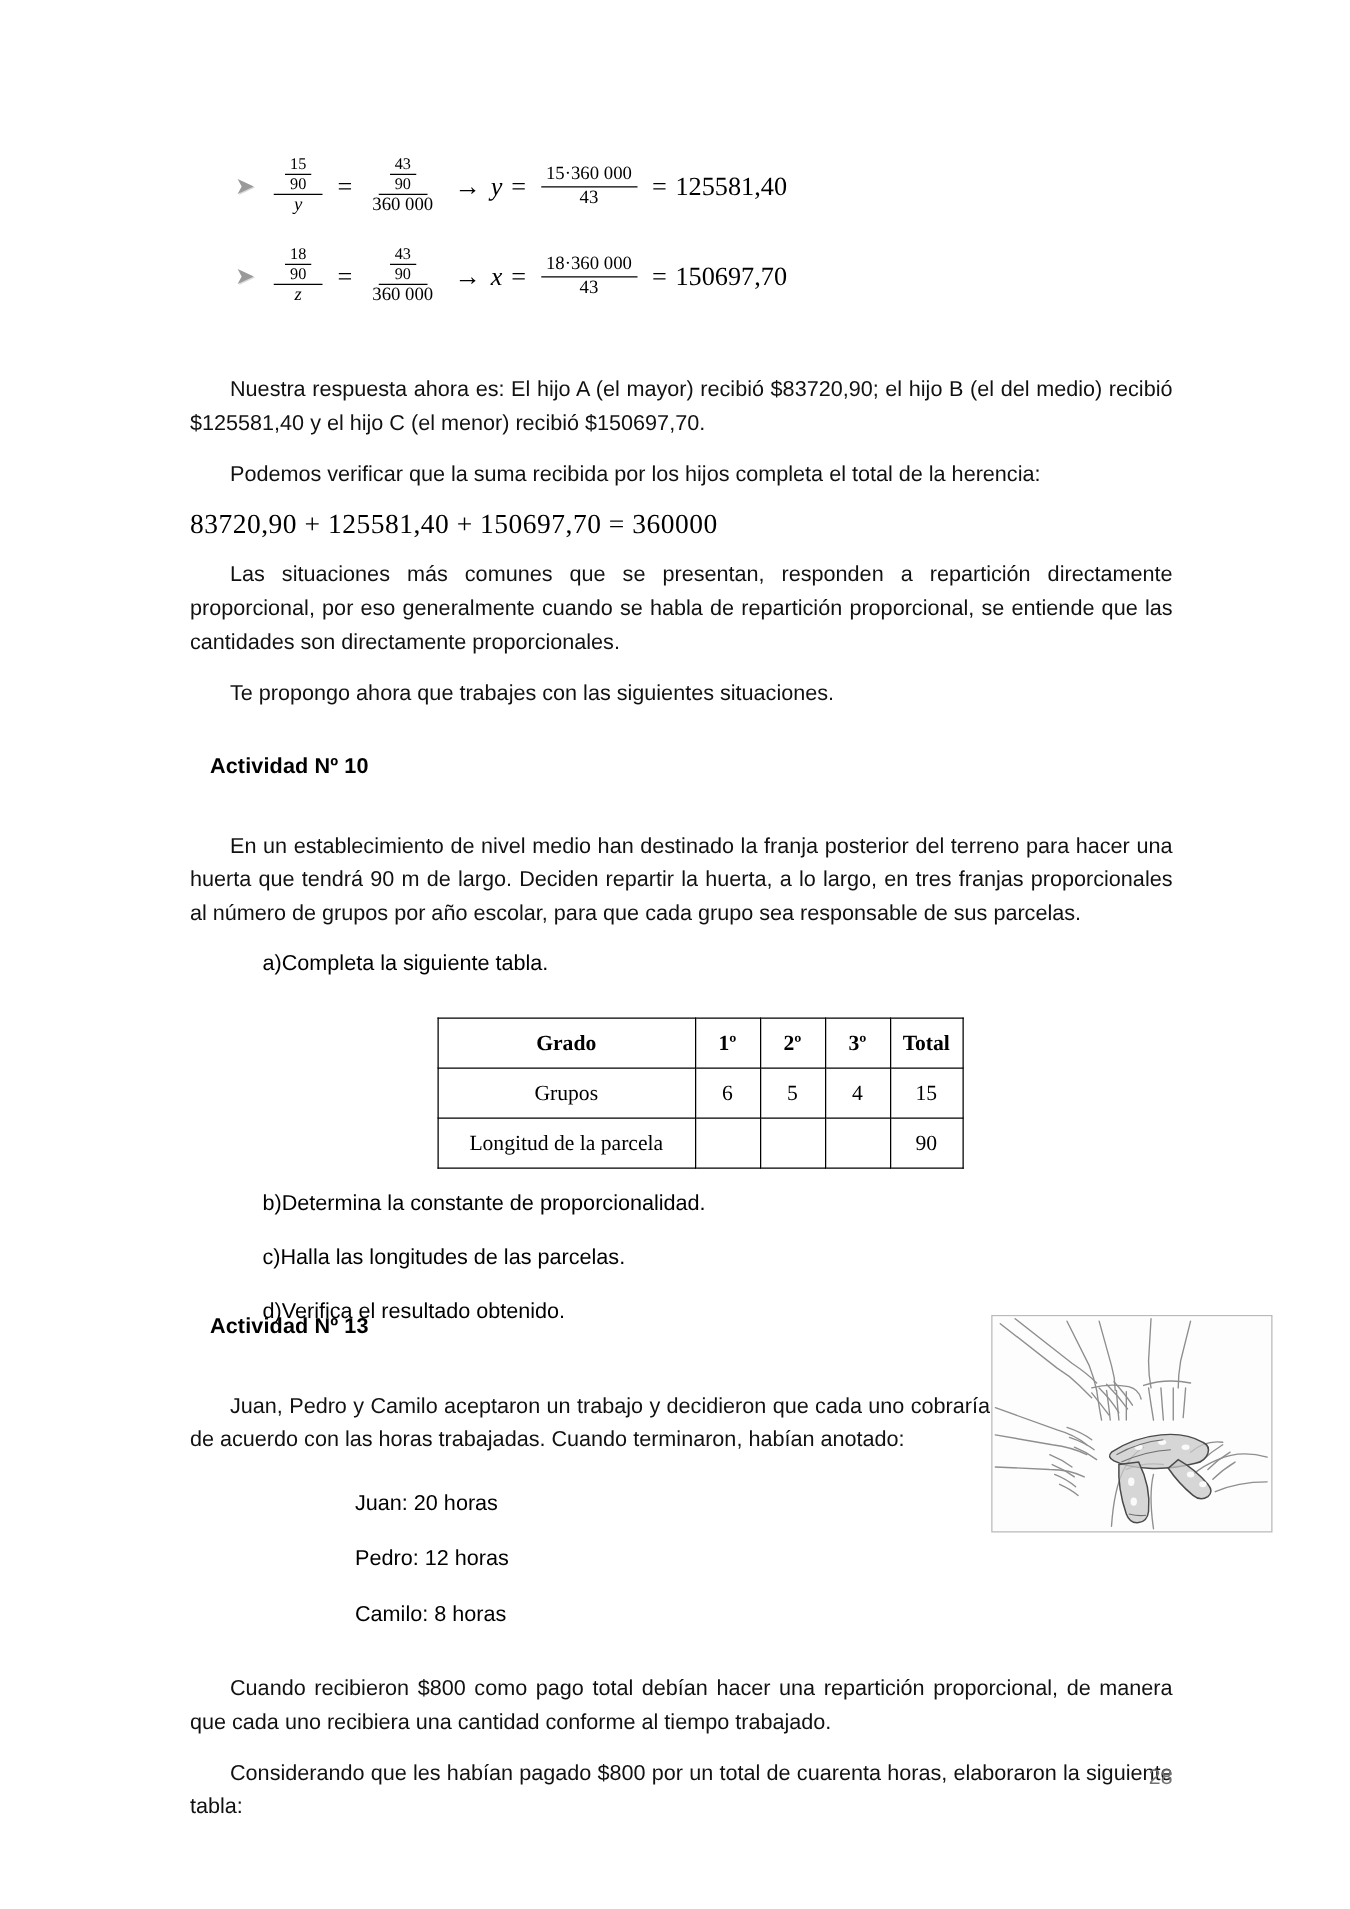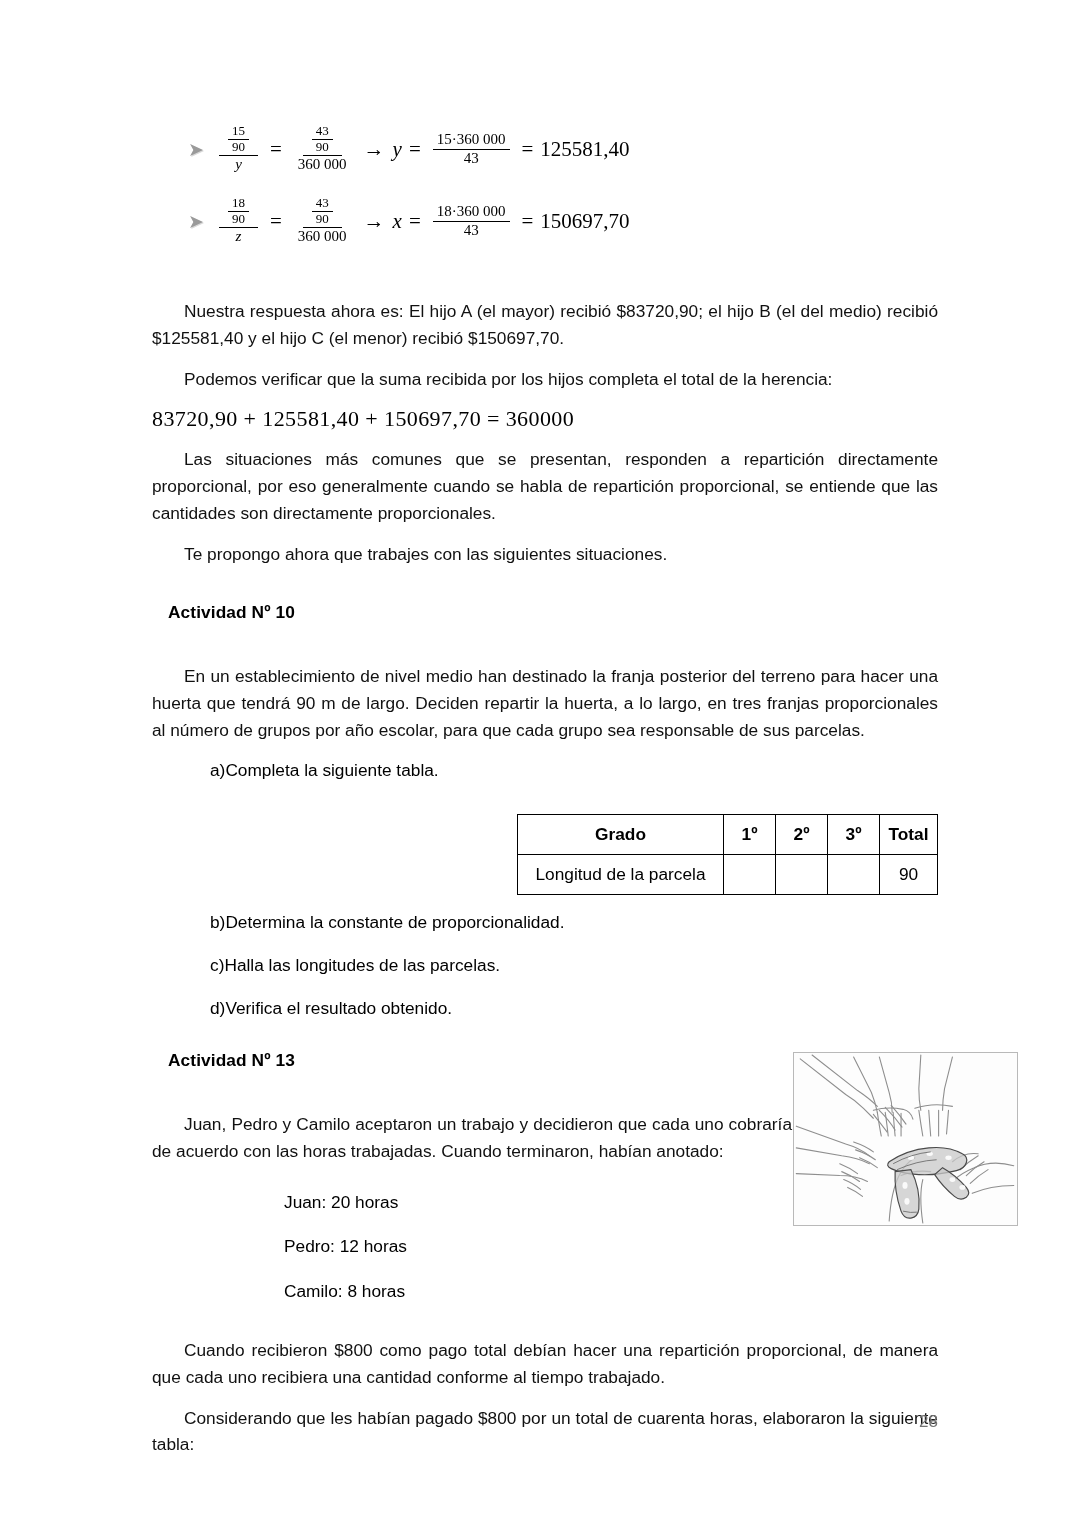--- a/index.html
+++ b/index.html
@@ -118,21 +118,22 @@
   .hour-line {
     font-size: 17.3px;
     line-height: 1.55;
     padding-left: 132px;
     margin-bottom: 18px;
   }
 
   
   .tbl-wrap {
     display: flex;
-    justify-content: flex-end;
+    justify-content: center;
+    font-family: Liberation Serif, serif;
   }
   table.grid {
     border-collapse: collapse;
     font-size: 17.3px;
     table-layout: fixed;
     width: 420px;
     margin-left: 30px;
   }
   table.grid td, table.grid th {
     border: 1.6px solid #000;
@@ -287,20 +288,27 @@
         <thead>
           <tr>
             <th>Grado</th>
             <th>1º</th>
             <th>2º</th>
             <th>3º</th>
             <th>Total</th>
           </tr>
         </thead>
         <tbody>
+          <tr>
+            <td>Grupos</td>
+            <td>6</td>
+            <td>5</td>
+            <td>4</td>
+            <td>15</td>
+          </tr>
           <tr>
             <td>Longitud de la parcela</td>
             <td></td>
             <td></td>
             <td></td>
             <td>90</td>
           </tr>
         </tbody>
       </table>
     </div>

